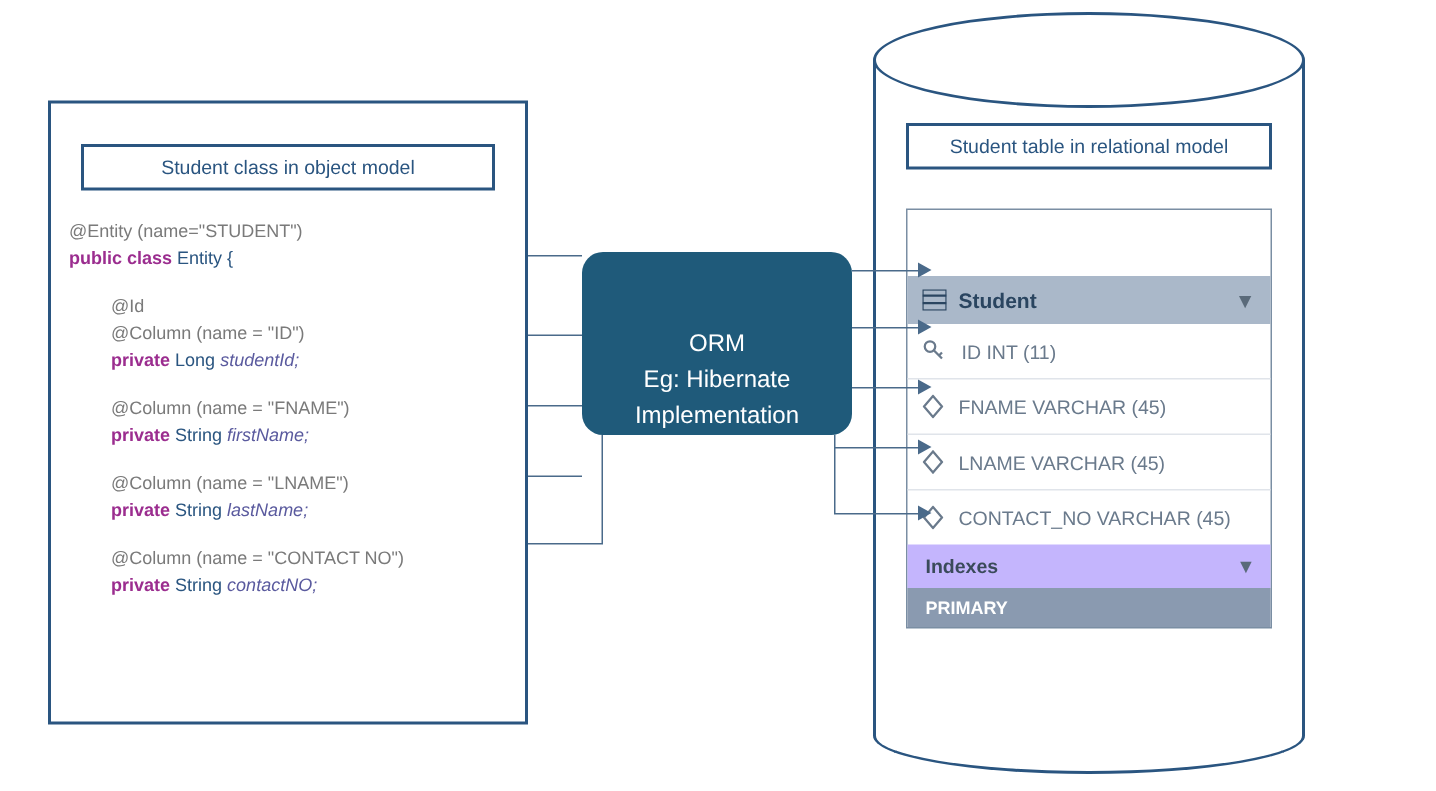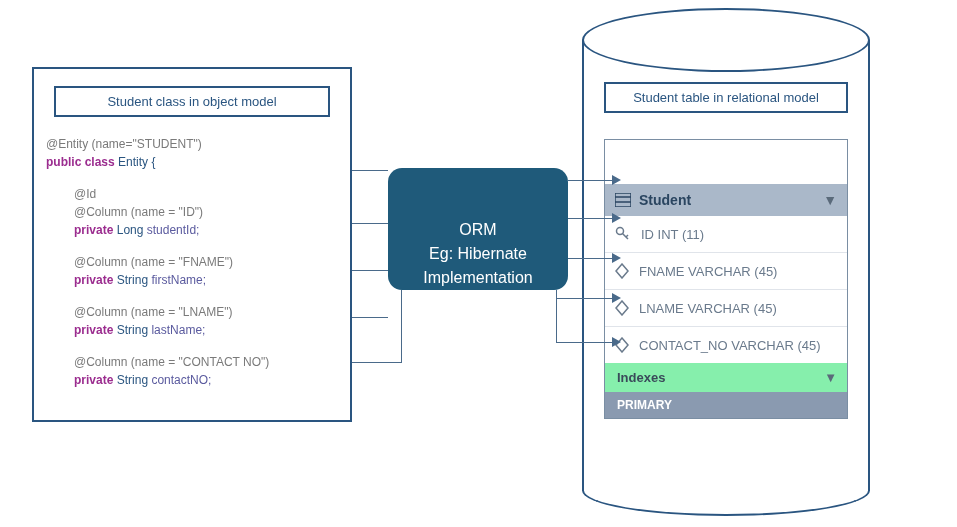--- a/index.html
+++ b/index.html
@@ -15,23 +15,23 @@
       width: 100%;
       height: 100%;
     }
 
     
     .code-panel {
       position: absolute;
       left: 32px;
       top: 67px;
       width: 320px;
-      height: 355px;
-      border: 2px solid #2a5580;
-      padding: 13px 12px;
+      height: 416px;
+      border: 2px solid #2a5580;
+      padding: 23px 12px;
       background: #fff;
     }
     .panel-title-box {
       border: 2px solid #2a5580;
       padding: 6px 10px;
       font-size: 13px;
       color: #2a5580;
       text-align: center;
       margin: 4px 8px 18px 8px;
       font-weight: 500;
@@ -39,21 +39,21 @@
     .code-line {
       font-size: 12px;
       line-height: 1.5;
       white-space: pre;
       color: #333;
     }
     .annotation { color: #7a7a7a; }
     .keyword { color: #9b2d8f; font-weight: 600; }
     .classname { color: #2a5580; }
     .type { color: #2a5580; }
-    .field { color: #5a5a9e; }
+    .field { color: #5a5a9e; font-style: italic; }
     .code-block {
       margin-bottom: 14px;
     }
     .indent { padding-left: 28px; }
 
     
     .orm-box {
       position: absolute;
       left: 388px;
       top: 168px;
@@ -150,21 +150,21 @@
       padding: 10px 10px;
       display: flex;
       align-items: center;
       gap: 10px;
       color: #6a7a8c;
       font-size: 13px;
       border-bottom: 1px solid #e0e4ea;
     }
     .table-row:last-of-type { border-bottom: none; }
     .table-section {
-      background: #86efac;
+      background: #c4b5fd;
       padding: 7px 12px;
       color: #3a4a5a;
       font-weight: 600;
       font-size: 13px;
       position: relative;
     }
     .table-section .chevron {
       position: absolute;
       right: 10px;
       color: #5a6a7a;

